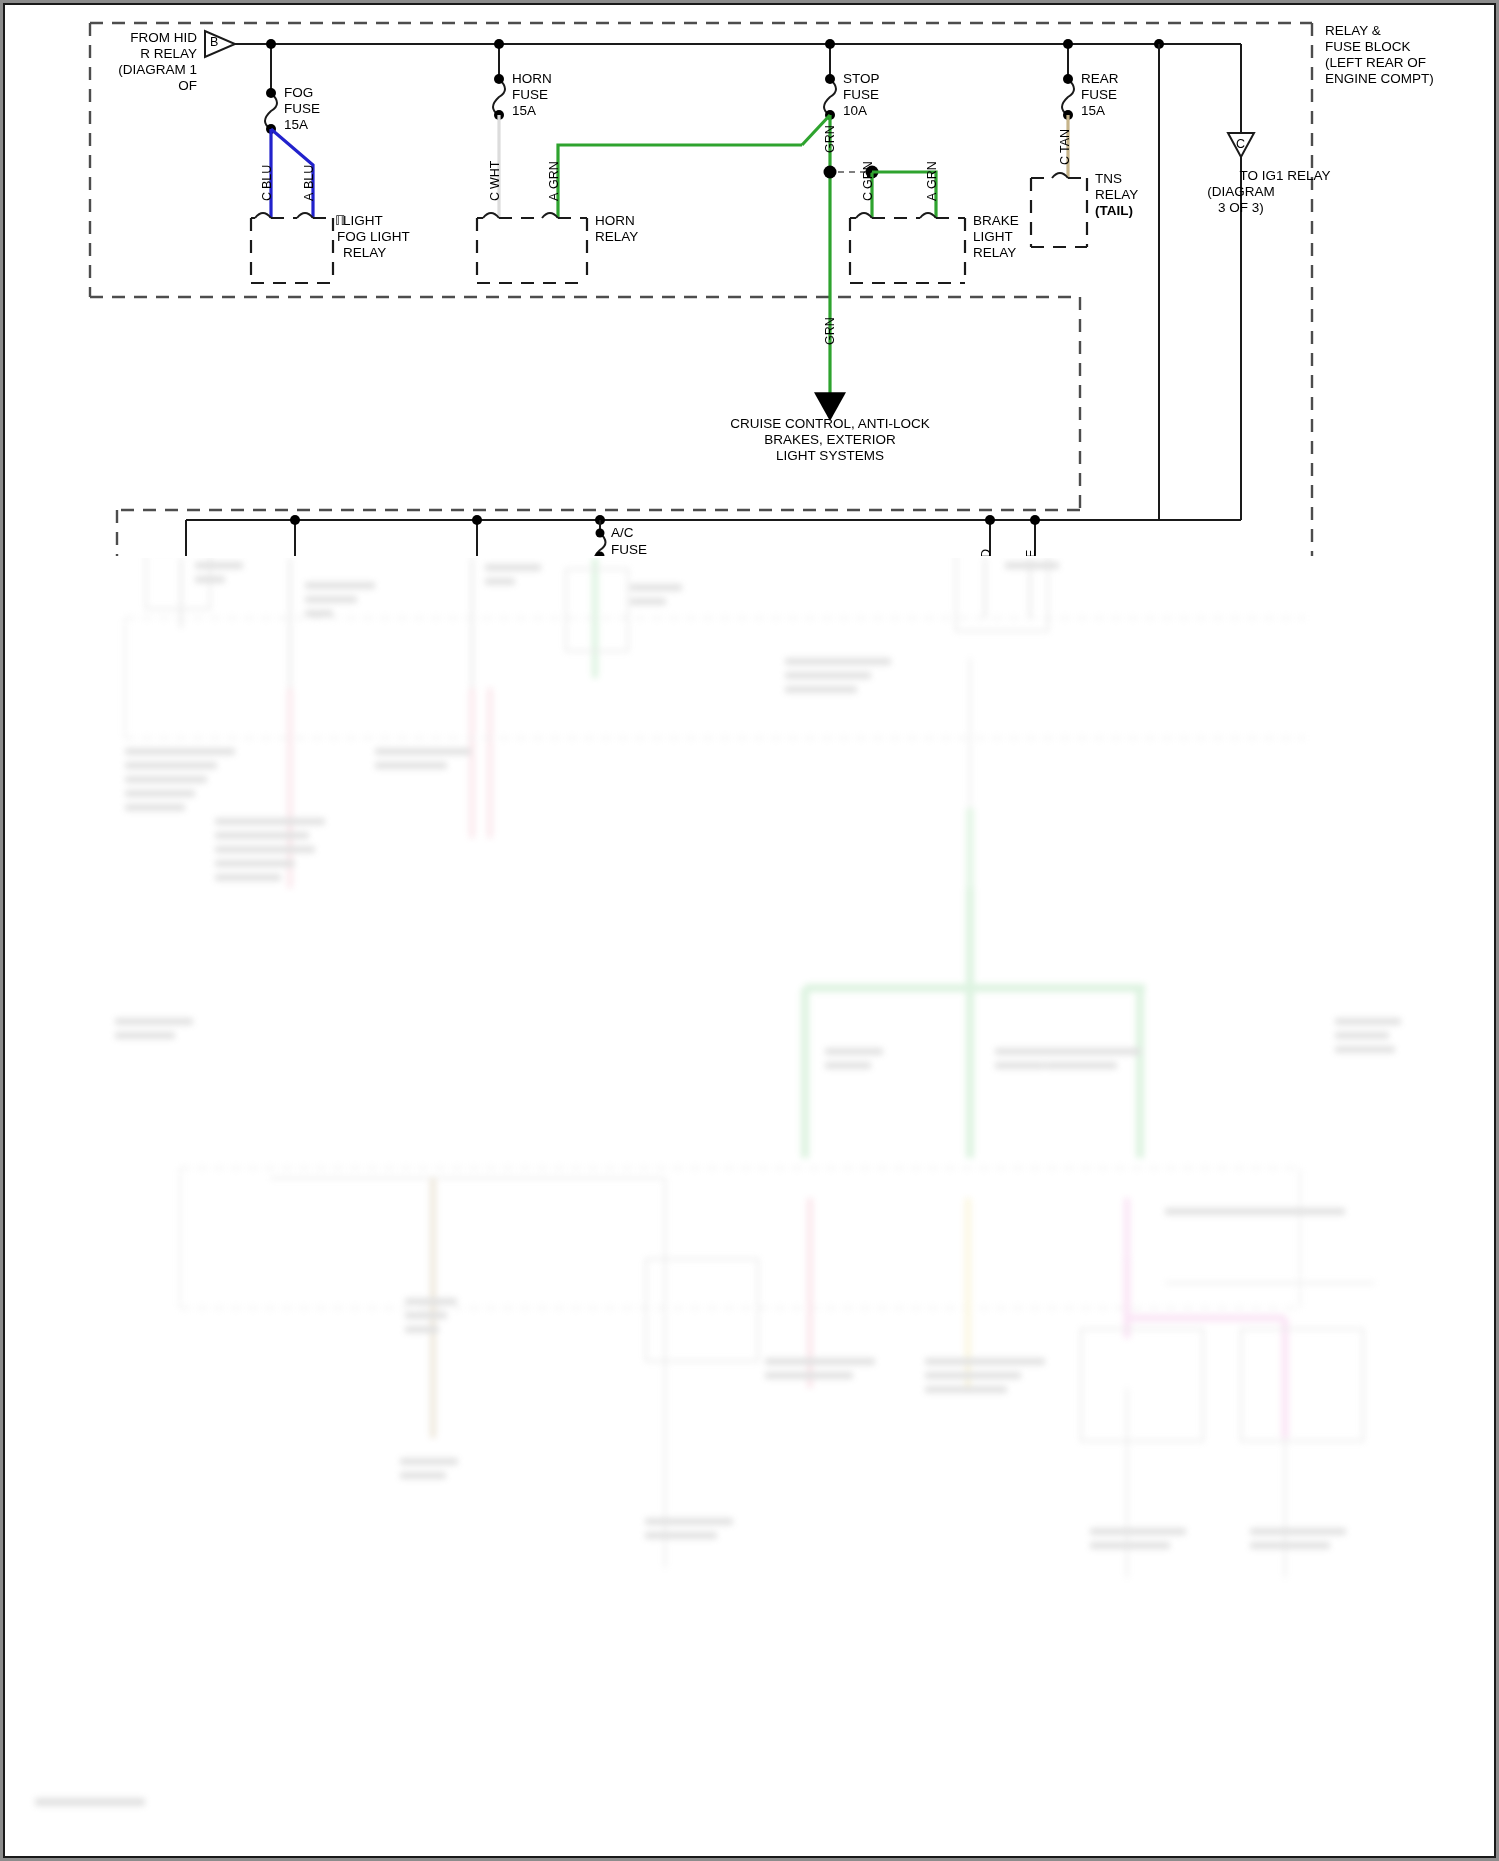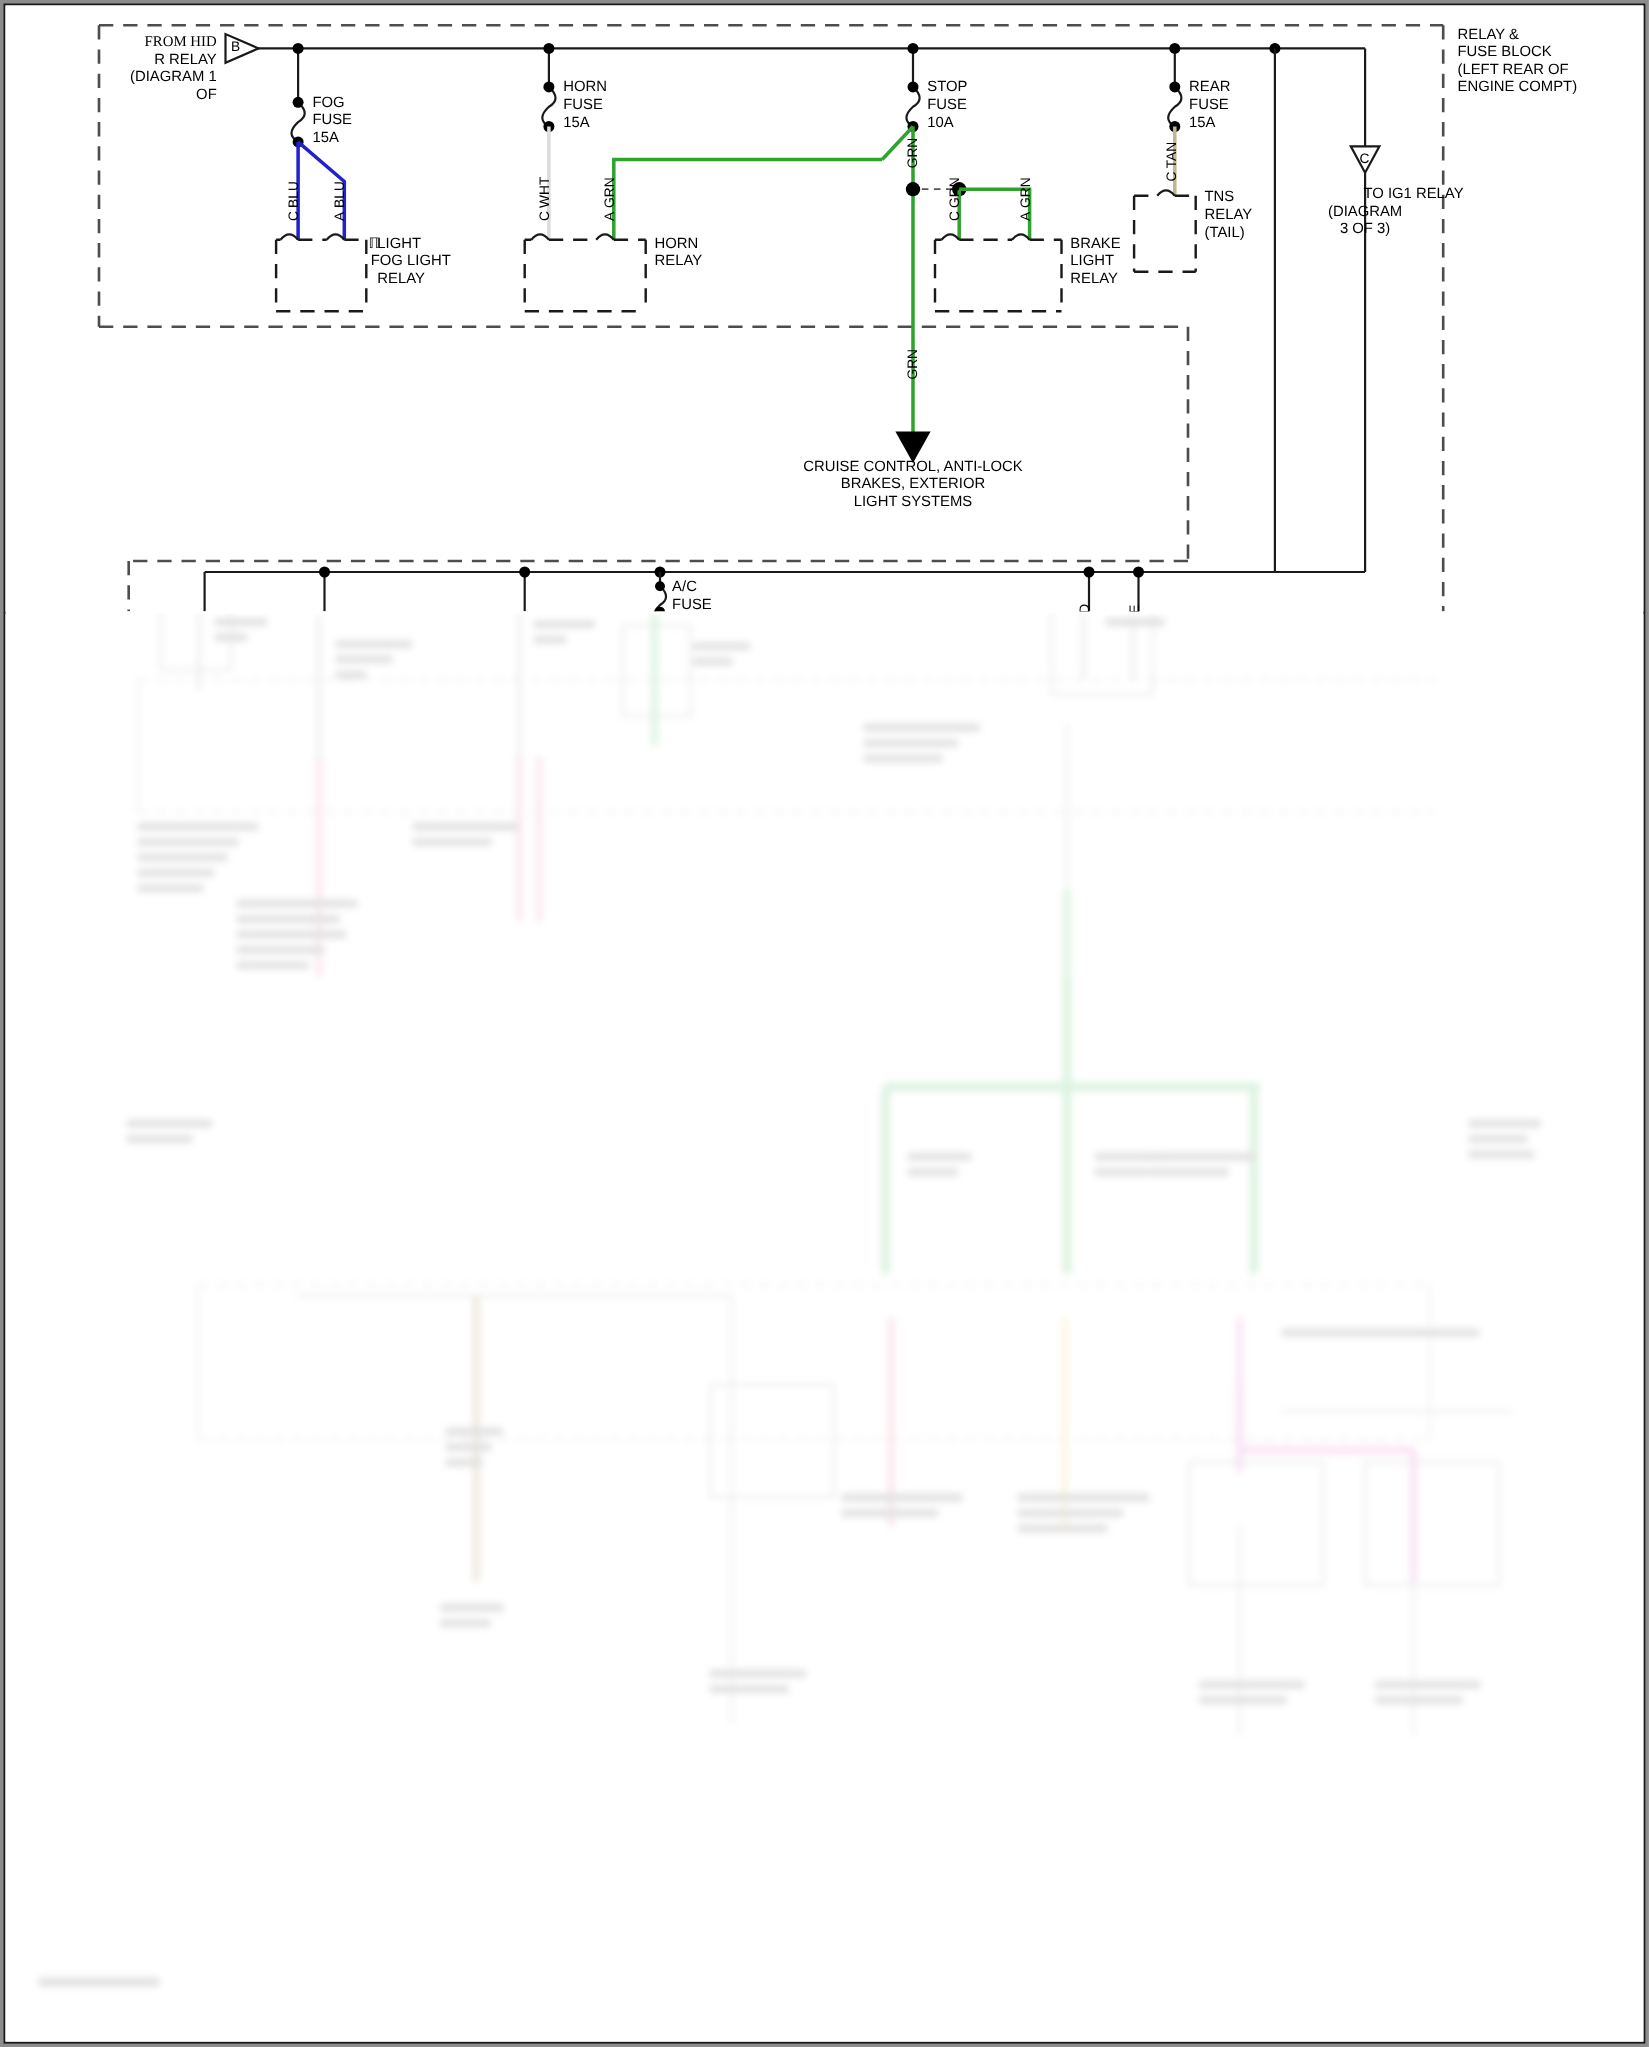--- a/index.html
+++ b/index.html
@@ -146,21 +146,21 @@
       <circle cx="1030" cy="515" r="5" fill="#000"></circle>
 
       <path d="M595,515 L595,528" stroke="#1a1a1a" stroke-width="2" fill="none"></path>
       <path d="M595,528 q11,10 0,17 q-11,10 0,17" stroke="#1a1a1a" stroke-width="2" fill="none"></path>
       <circle cx="595" cy="528" r="4.5" fill="#000"></circle>
       <circle cx="595" cy="551" r="4.5" fill="#000"></circle>
 
       <path d="M1236,152 L1236,515" stroke="#1a1a1a" stroke-width="2" fill="none"></path>
     </svg>
 
-    <div class="lbl f14 r" style="left:108px;top:25px;width:84px;font-family:Liberation Serif, serif;">FROM HID</div>
+    <div class="lbl f14 r" style="left:108px;top:25px;width:84px;">FROM HID</div>
     <div class="lbl f14 r" style="left:108px;top:41px;width:84px;">R RELAY</div>
     <div class="lbl f14 r" style="left:88px;top:57px;width:104px;">(DIAGRAM 1</div>
     <div class="lbl f14 r" style="left:108px;top:73px;width:84px;">OF</div>
     <div class="lbl f13" style="left:205px;top:30px;">B</div>
 
     <div class="lbl f14" style="left:279px;top:80px;">FOG</div>
     <div class="lbl f14" style="left:279px;top:96px;">FUSE</div>
     <div class="lbl f14" style="left:279px;top:112px;">15A</div>
     <div class="lbl f13 vert" style="left:255px;top:196px;">C</div>
     <div class="lbl f13 vert" style="left:255px;top:184px;">BLU</div>
@@ -193,21 +193,21 @@
     <div class="lbl f14" style="left:968px;top:224px;">LIGHT</div>
     <div class="lbl f14" style="left:968px;top:240px;">RELAY</div>
 
     <div class="lbl f14" style="left:1076px;top:66px;">REAR</div>
     <div class="lbl f14" style="left:1076px;top:82px;">FUSE</div>
     <div class="lbl f14" style="left:1076px;top:98px;">15A</div>
     <div class="lbl f13 vert" style="left:1053px;top:160px;">C</div>
     <div class="lbl f13 vert" style="left:1053px;top:148px;">TAN</div>
     <div class="lbl f14" style="left:1090px;top:166px;">TNS</div>
     <div class="lbl f14" style="left:1090px;top:182px;">RELAY</div>
-    <div class="lbl f14" style="left:1090px;top:198px;">(TAIL)</div>
+    <div class="lbl f14" style="left:1090px;top:198px;font-weight:bold;">(TAIL)</div>
 
     <div class="lbl f13" style="left:1231px;top:132px;">C</div>
     <div class="lbl f14 c" style="left:1156px;top:163px;width:160px;padding-left:44px;">TO IG1 RELAY</div>
     <div class="lbl f14 c" style="left:1156px;top:179px;width:160px;">(DIAGRAM</div>
     <div class="lbl f14 c" style="left:1156px;top:195px;width:160px;">3 OF 3)</div>
 
     <div class="lbl f14" style="left:1320px;top:18px;">RELAY &amp;</div>
     <div class="lbl f14" style="left:1320px;top:34px;">FUSE BLOCK</div>
     <div class="lbl f14" style="left:1320px;top:50px;">(LEFT REAR OF</div>
     <div class="lbl f14" style="left:1320px;top:66px;">ENGINE COMPT)</div>

